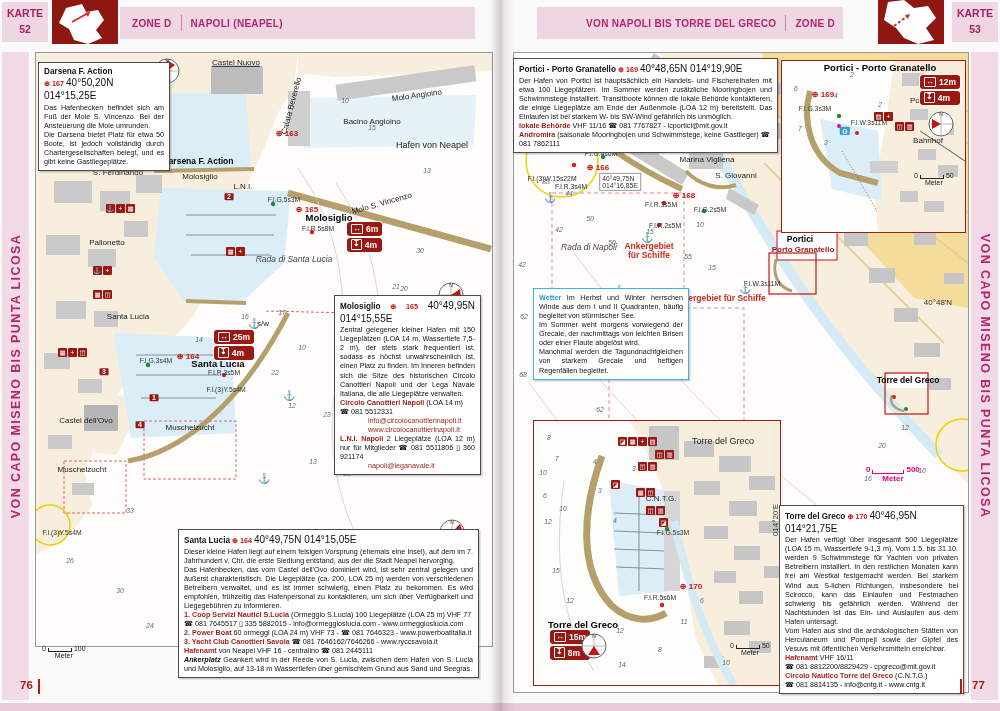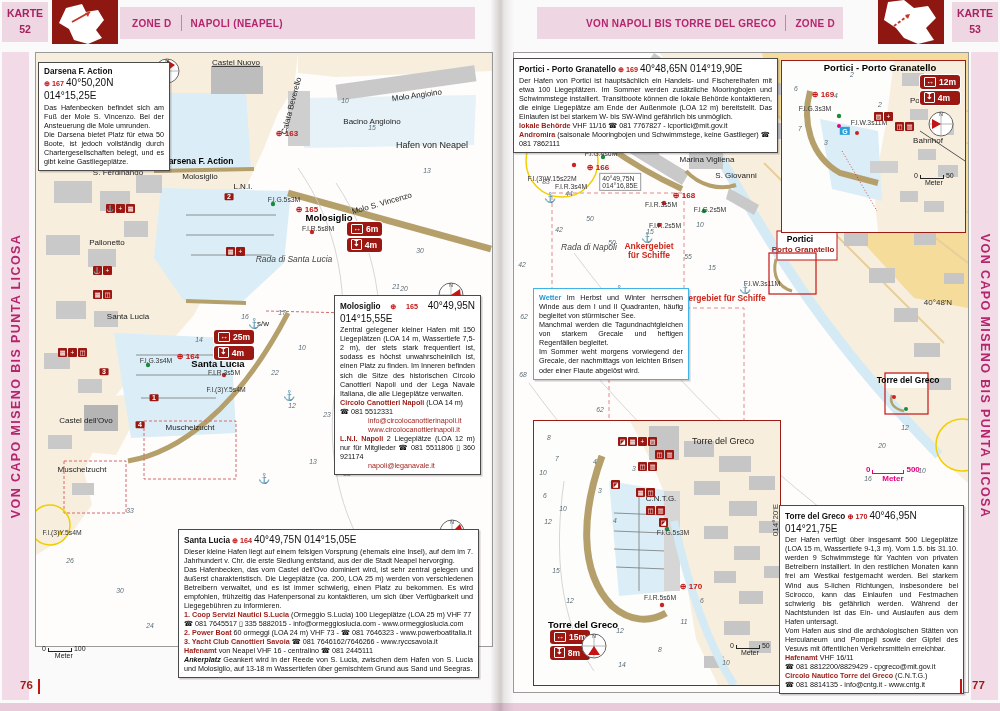--- a/index.html
+++ b/index.html
@@ -653,22 +653,22 @@
 
   <div class="ibox" style="left:513px;top:58px;width:253px;">
     <p class="jp"><span class="ti">Portici - Porto Granatello</span> <span class="mk">⊕ 169</span> <span class="co">40°48,65N 014°19,90E</span></p>
     <p class="jp">Der Hafen von Portici ist hauptsächlich ein Handels- und Fischereihafen mit etwa 100 Liegeplätzen. Im Sommer werden zusätzliche Mooringbojen und Schwimmstege installiert. Transitboote können die lokale Behörde kontaktieren, die einige Liegeplätze am Ende der Außenmole (LOA 12 m) bereitstellt. Das Einlaufen ist bei starkem W- bis SW-Wind gefährlich bis unmöglich.</p>
     <p><span class="rn">lokale Behörde</span> <span>VHF 11/16 ☎ 081 7767827 - lcportici@mit.gov.it</span></p>
     <p><span class="rn">Andromira</span> <span>(saisonale Mooringbojen und Schwimmstege, keine Gastlieger) ☎ 081 7862111</span></p>
   </div>
 
   <div class="ibox wetter" style="left:533px;top:288px;width:144px;">
     <p class="jp"><span class="wb">Wetter</span> <span>Im Herbst und Winter herrschen Winde aus dem I und II Quadranten, häufig begleitet von stürmischer See.</span></p>
+    <p class="jp">Im Sommer weht morgens vorwiegend der Grecale, der nachmittags von leichten Brisen oder einer Flaute abgelöst wird.</p>
     <p class="jp">Manchmal werden die Tagundnachtgleichen von starkem Grecale und heftigen Regenfällen begleitet.</p>
-    <p class="jp">Im Sommer weht morgens vorwiegend der Grecale, der nachmittags von leichten Brisen oder einer Flaute abgelöst wird.</p>
   </div>
 
   <div class="ibox" style="left:779px;top:505px;width:173px;">
     <p><span class="ti">Torre del Greco</span> <span class="mk">⊕ 170</span> <span class="co">40°46,95N 014°21,75E</span></p>
     <p class="jp">Der Hafen verfügt über insgesamt 500 Liegeplätze (LOA 15 m, Wassertiefe 9-1,3 m). Vom 1.5. bis 31.10. werden 9 Schwimmstege für Yachten von privaten Betreibern installiert. In den restlichen Monaten kann frei am Westkai festgemacht werden. Bei starkem Wind aus S-lichen Richtungen, insbesondere bei Scirocco, kann das Einlaufen und Festmachen schwierig bis gefährlich werden. Während der Nachtstunden ist das Ein- und Auslaufen aus dem Hafen untersagt.</p>
     <p class="jp">Vom Hafen aus sind die archäologischen Stätten von Herculaneum und Pompeji sowie der Gipfel des Vesuvs mit öffentlichen Verkehrsmitteln erreichbar.</p>
     <p><span class="rn">Hafenamt</span> <span>VHF 16/11</span></p>
     <p>☎ 081 8812200/8829429 - cpgreco@mit.gov.it</p>
     <p><span class="rn">Circolo Nautico Torre del Greco</span> <span>(C.N.T.G.)</span></p>
     <p>☎ 081 8814135 - info@cntg.it - www.cntg.it</p>

